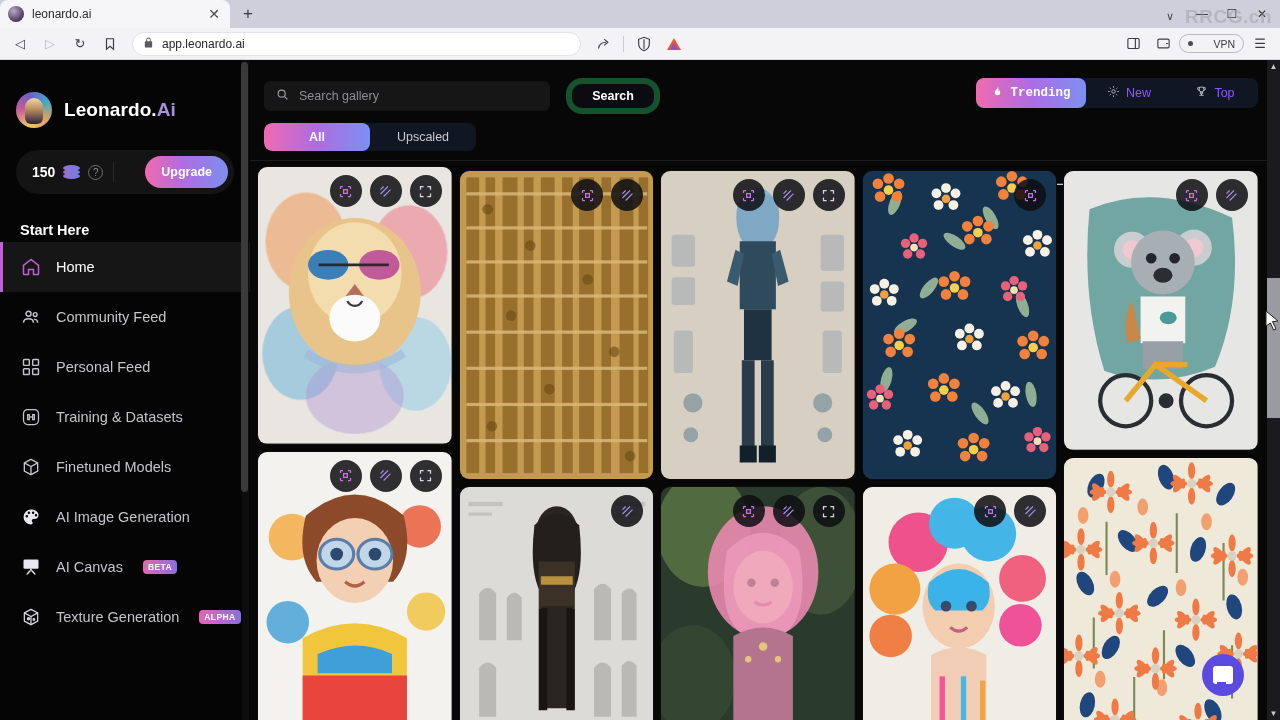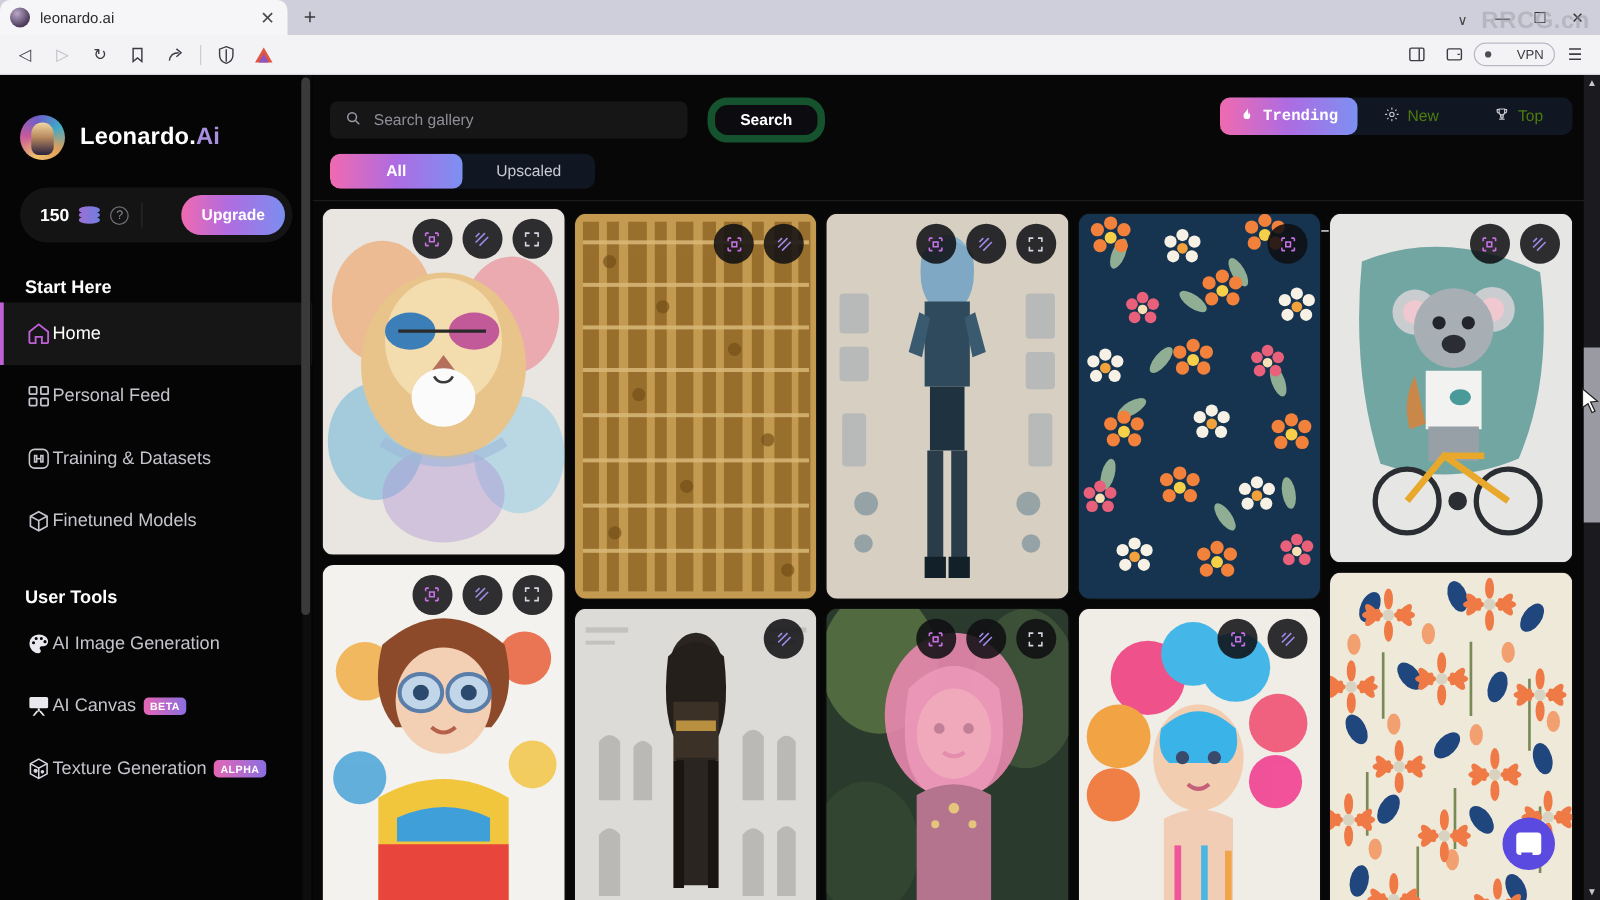--- a/index.html
+++ b/index.html
@@ -132,21 +132,21 @@
     background: linear-gradient(90deg, #f06ab0 0%, #b06ce0 45%, #7b8ef0 100%);
     color: #fff; font-size: 12.5px; font-weight: 700; display:flex;align-items:center;
     border: none; cursor: pointer;
   }
 
   .nav-section {
     font-size: 14.5px; font-weight: 700; color: #fff;
     padding: 28px 0 4px 20px;
   }
   .nav-item {
-    height: 50px; display: flex; align-items: center; 
+    height: 50px; display: flex; align-items: center; gap: 14px;
     padding-left: 20px; color: #c4c4cc; font-size: 14.5px; cursor: pointer;
     position: relative;
   }
   .nav-item.active { background: #161616; }
   .nav-item.active .nav-label { color: #ffffff; }
   .nav-item.active::before {
     content: ''; position: absolute; left: 0; top: 0; bottom: 0; width: 3px;
     background: #c060d8;
   }
   .nav-ico { width: 22px; height: 22px; flex:0 0 22px; display:flex;align-items:center;justify-content:center; }
@@ -202,21 +202,21 @@
     background: linear-gradient(90deg,#f06ab0 0%,#ad6ce2 50%,#7d90f2 100%);
     color: #fff; font-weight: 700; border-radius: 8px;
   }
 
   .seg-right {
     position: absolute; right: 22px; top: 18px;
     display: inline-flex; background: #111722; border-radius: 8px; height: 30px;
   }
   .seg2-btn {
     min-width: 86px; height: 30px; display:flex;align-items:center;justify-content:center;
-    gap: 6px; font-size: 12.5px; color: #4d7c0f; cursor: pointer;
+    gap: 6px; font-size: 12.5px; color: #8b5cf6; cursor: pointer;
     background: transparent; border: none; font-family: "Liberation Sans", sans-serif;
   }
   .seg2-btn.active {
     background: linear-gradient(90deg,#f06ab0 0%,#ad6ce2 50%,#7d90f2 100%);
     color: #fff; font-weight: 700; border-radius: 8px; min-width: 110px; font-family: Liberation Mono, monospace;
   }
 
   .view-controls {
     position: absolute; right: 22px; top: 116px;
     display: flex; align-items: center; gap: 14px;
@@ -317,20 +317,28 @@
   </div>
 
   <div class="toolbar">
     <div class="tb-icon">◁</div>
     <div class="tb-icon disabled">▷</div>
     <div class="tb-icon">↻</div>
     <div class="tb-icon">
       <svg viewBox="0 0 24 24" width="14" height="14" fill="none" stroke="#3c3c43" stroke-width="2">
           <path d="M6 3h12v18l-6-5-6 5z"></path>
         </svg>
+    </div>
+    <div class="omnibox">
+      <span class="lock-icon">
+        <svg viewBox="0 0 24 24" width="11" height="11" fill="#5a5a62">
+            <path d="M12 1a5 5 0 00-5 5v3H6a2 2 0 00-2 2v10a2 2 0 002 2h12a2 2 0 002-2V11a2 2 0 00-2-2h-1V6a5 5 0 00-5-5zm-3 8V6a3 3 0 116 0v3H9z"></path>
+          </svg>
+      </span>
+      <span class="url-text">app.leonardo.ai</span>
     </div>
     <div class="tb-icon">
       <svg viewBox="0 0 24 24" width="15" height="15" fill="none" stroke="#3c3c43" stroke-width="1.8">
           <path d="M4 20c1-7 6-10 12-10"></path>
           <path d="M13 5l6 5-6 5"></path>
         </svg>
     </div>
     <div class="tb-sep"></div>
     <div class="tb-icon">
       <svg viewBox="0 0 24 24" width="16" height="16" fill="none" stroke="#3c3c43" stroke-width="1.7">
@@ -387,20 +395,31 @@
 
       <div class="nav-item active">
         <span class="nav-ico">
           <svg viewBox="0 0 24 24" fill="none" stroke="#c060d8" stroke-width="1.8">
               <path d="M3 10l9-7 9 7v10a1 1 0 01-1 1h-5v-6H9v6H4a1 1 0 01-1-1z"></path>
             </svg>
         </span>
         <span class="nav-label">Home</span>
       </div>
 
+      <div class="nav-item">
+        <span class="nav-ico">
+          <svg viewBox="0 0 24 24" fill="none" stroke="#c4c4cc" stroke-width="1.7">
+              <circle cx="9" cy="8" r="3"></circle>
+              <circle cx="17" cy="9" r="2.3"></circle>
+              <path d="M3 19c0-3.3 2.7-5 6-5s6 1.7 6 5"></path>
+              <path d="M15.5 14.5c2.6.2 4.5 1.8 4.5 4.5"></path>
+            </svg>
+        </span>
+        <span class="nav-label">Community Feed</span>
+      </div>
 
       <div class="nav-item">
         <span class="nav-ico">
           <svg viewBox="0 0 24 24" fill="none" stroke="#c4c4cc" stroke-width="1.7">
               <rect x="3" y="3" width="7" height="7" rx="1"></rect>
               <rect x="14" y="3" width="7" height="7" rx="1"></rect>
               <rect x="3" y="14" width="7" height="7" rx="1"></rect>
               <rect x="14" y="14" width="7" height="7" rx="1"></rect>
             </svg>
         </span>
@@ -421,21 +440,20 @@
       <div class="nav-item">
         <span class="nav-ico">
           <svg viewBox="0 0 24 24" fill="none" stroke="#c4c4cc" stroke-width="1.6">
               <path d="M12 2.8l8 4.3v9.8l-8 4.3-8-4.3V7.1z"></path>
               <path d="M4 7.1l8 4.3 8-4.3M12 11.4V21"></path>
             </svg>
         </span>
         <span class="nav-label">Finetuned Models</span>
       </div>
 
-      <div class="nav-section">User Tools</div>
 
       <div class="nav-item">
         <span class="nav-ico">
           <svg viewBox="0 0 24 24" fill="#e8e8ee">
               <path d="M12 3a9 9 0 000 18c1.1 0 2-.9 2-2 0-.6-.2-1-.6-1.4-.3-.4-.5-.8-.5-1.3 0-1.1.9-2 2-2h1.6A4.9 4.9 0 0021 9.5C21 5.9 16.9 3 12 3zM7 12.5a1.5 1.5 0 110-3 1.5 1.5 0 010 3zm2.5-4a1.5 1.5 0 110-3 1.5 1.5 0 010 3zm5 0a1.5 1.5 0 110-3 1.5 1.5 0 010 3zm3.5 3a1.5 1.5 0 110-3 1.5 1.5 0 010 3z"></path>
             </svg>
         </span>
         <span class="nav-label">AI Image Generation</span>
       </div>
 

